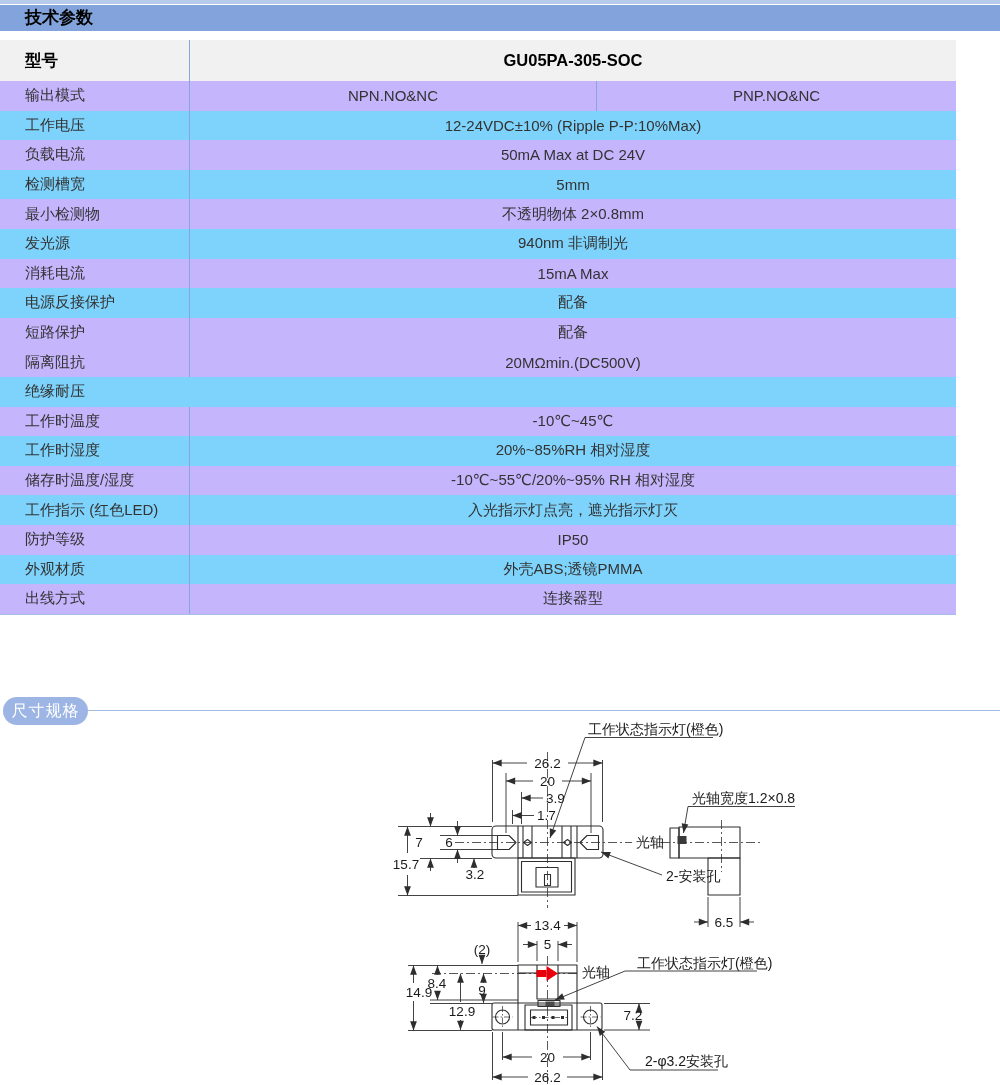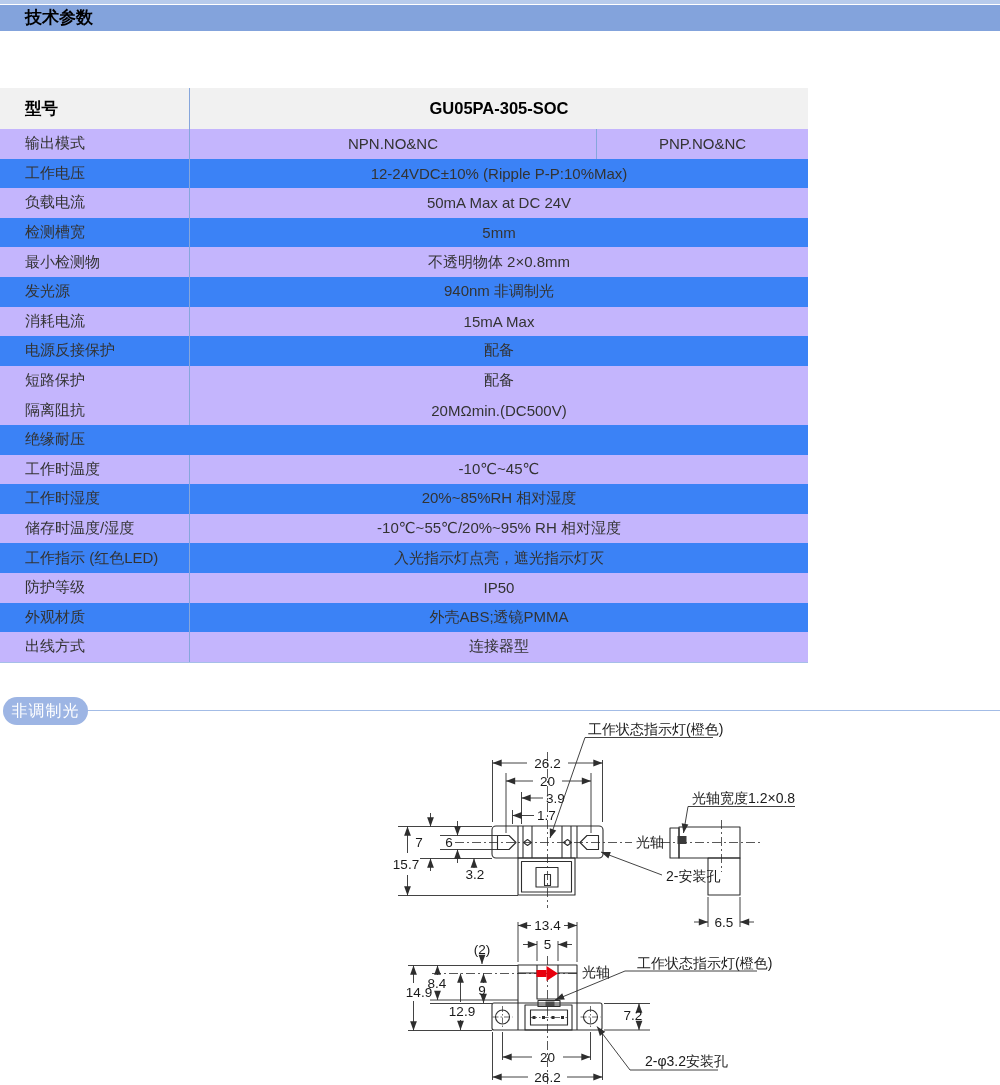--- a/index.html
+++ b/index.html
@@ -1,23 +1,23 @@
 <!DOCTYPE html>
 <html><head>
 <meta charset="utf-8">
 <style>
   html,body{margin:0;padding:0;background:#fff;}
   .page{position:relative;width:1000px;height:1085px;background:#fff;overflow:hidden;
         font-family:"Liberation Sans","DejaVu Sans",sans-serif;}
   .top-strip{position:absolute;top:0;left:0;width:1000px;height:4px;background:#b7cbec;}
   .tech-header{position:absolute;top:5px;left:0;width:1000px;height:26px;background:#83a3dc;
         color:#000000;font-size:17px;font-weight:bold;line-height:26px;padding-left:25px;box-sizing:border-box;}
-  .spec-table{position:absolute;top:40px;left:0;width:808px;border-bottom:1px solid #a6bfe8;margin-top:48px;}
+  .spec-table{position:absolute;top:40px;left:0;width:956px;border-bottom:1px solid #a6bfe8;}
   .trow{display:flex;height:29.6px;align-items:center;font-size:15px;color:#333;background:#c4b5fd;}
-  .trow.gray{background:#3b82f6;justify-content:space-between;}
+  .trow.gray{background:#7dd3fc;justify-content:space-between;}
   .trow.head{height:41px;font-size:16.5px;font-weight:bold;color:#000;background:#f1f1f1;}
   .c-label{width:189px;padding-left:25px;box-sizing:border-box;flex:none;}
   .c-val{flex:1;text-align:center;border-left:1.5px solid #86a6dc;align-self:stretch;
          display:flex;align-items:center;justify-content:center;}
   .c-val-a{width:406px;flex:none;}
   .dim-rule{position:absolute;top:710px;left:50px;width:950px;height:0;border-top:1.5px solid #a3bce6;}
   .pill{position:absolute;top:697px;left:3px;width:85px;height:28px;border-radius:14px;background:#9db5e4;
         color:#fff;font-size:16px;display:flex;align-items:center;justify-content:center;letter-spacing:1px;}
   svg.drawing{position:absolute;top:690px;left:0;}
   svg .ln{stroke:#2e2e2e;stroke-width:1.1;fill:none;stroke-linejoin:round;}
@@ -113,21 +113,21 @@
       <div class="c-val">外壳ABS;透镜PMMA</div>
     </div>
     <div class="trow">
       <div class="c-label">出线方式</div>
       <div class="c-val">连接器型</div>
     </div>
   </div>
 
   <div class="dim-rule"></div>
   <div class="pill">
-    <span>非调制光</span>
+    <span>尺寸规格</span>
   </div>
 
   <svg class="drawing" width="1000" height="395" viewBox="0 690 1000 395">
     <defs>
       <marker id="arw" markerWidth="11" markerHeight="9" refX="9.6" refY="4" orient="auto" markerUnits="userSpaceOnUse">
         <path d="M0.4,0.6 L9.6,4 L0.4,7.4 Z" fill="#2e2e2e"></path>
       </marker>
     </defs>
 
     <g>

